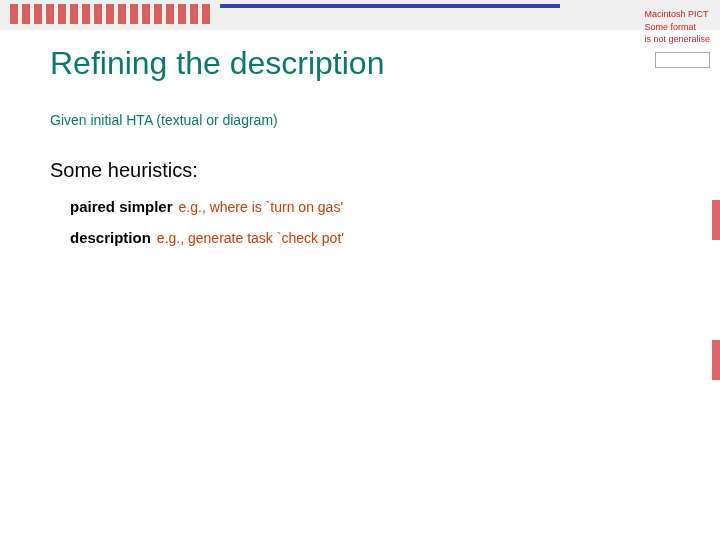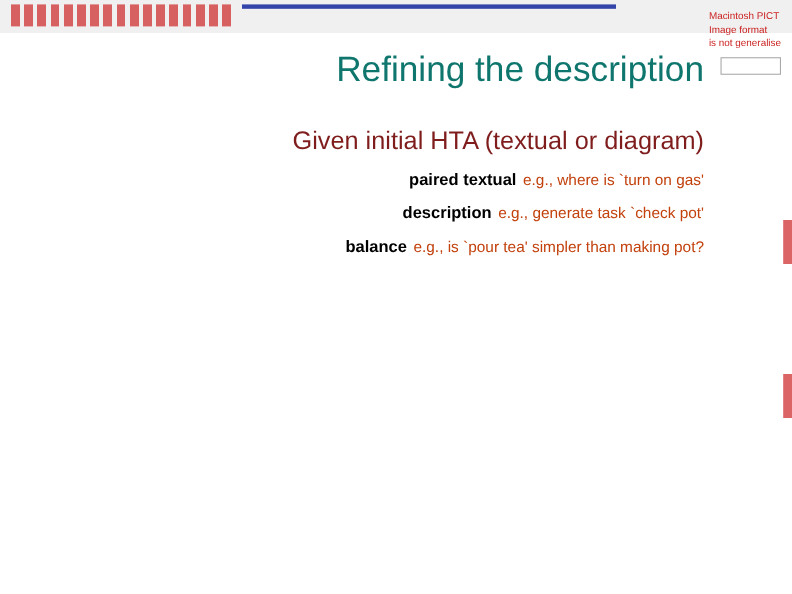--- a/index.html
+++ b/index.html
@@ -1,15 +1,15 @@
 <!DOCTYPE html>
 <html><head>
   <meta charset="utf-8">
   <style>
-    * { margin: 0; padding: 0; box-sizing: border-box; text-align: right; }
+    * { margin: 0; padding: 0; box-sizing: border-box; }
 
     body {
       width: 720px;
       height: 540px;
       background: #ffffff;
       font-family: Arial, Helvetica, sans-serif;
       overflow: hidden;
       position: relative;
     }
 
@@ -100,22 +100,22 @@
 
     .page-title {
       font-size: 32px;
       font-weight: normal;
       color: #0f766e;
       margin-bottom: 28px;
       margin-top: 10px;
     }
 
     .intro-text {
-      font-size: 23px;
-      color: #7f1d1d;
+      font-size: 14px;
+      color: #0f766e;
       margin-bottom: 8px;
       line-height: 1.5;
     }
 
     .intro-indent {
       margin-left: 20px;
     }
 
     .heuristics-label {
       font-size: 20px;
@@ -148,45 +148,43 @@
 </head>
 <body>
 
 <div class="top-banner">
   <div class="top-banner-red-pattern"></div>
   <div class="top-banner-blue-line"></div>
 </div>
 
 <div class="pict-notice">
   <span>Macintosh PICT</span><br>
-  <span>Image format</span><br>
+  <span>Some format</span><br>
   <span>is not generalise</span>
 </div>
 
 <div class="pict-rect"></div>
 
 <div class="right-bar-1"></div>
 <div class="right-bar-2"></div>
 
 <div class="content">
 
   <h1 class="page-title">Refining the description</h1>
 
   <p class="intro-text">Given initial HTA (textual or diagram)</p>
 
+  <p class="heuristics-label">Some heuristics:</p>
 
   <div class="heuristics-list">
 
     <div class="heuristic-row">
-      <span class="heuristic-key">paired textual</span><span class="heuristic-desc">e.g., where is `turn on gas'</span>
+      <span class="heuristic-key">paired simpler</span><span class="heuristic-desc">e.g., where is `turn on gas'</span>
     </div>
 
     <div class="heuristic-row">
       <span class="heuristic-key">description</span><span class="heuristic-desc">e.g., generate task `check pot'</span>
     </div>
 
-    <div class="heuristic-row">
-      <span class="heuristic-key">balance</span><span class="heuristic-desc">e.g., is `pour tea' simpler than making pot?</span>
-    </div>
 
 
   </div>
 </div>
 
 </body></html>

